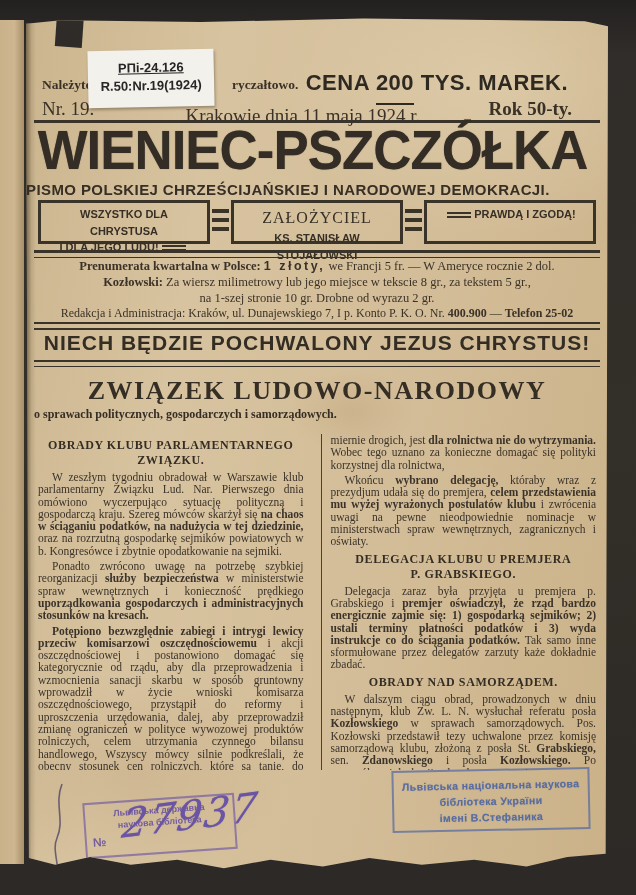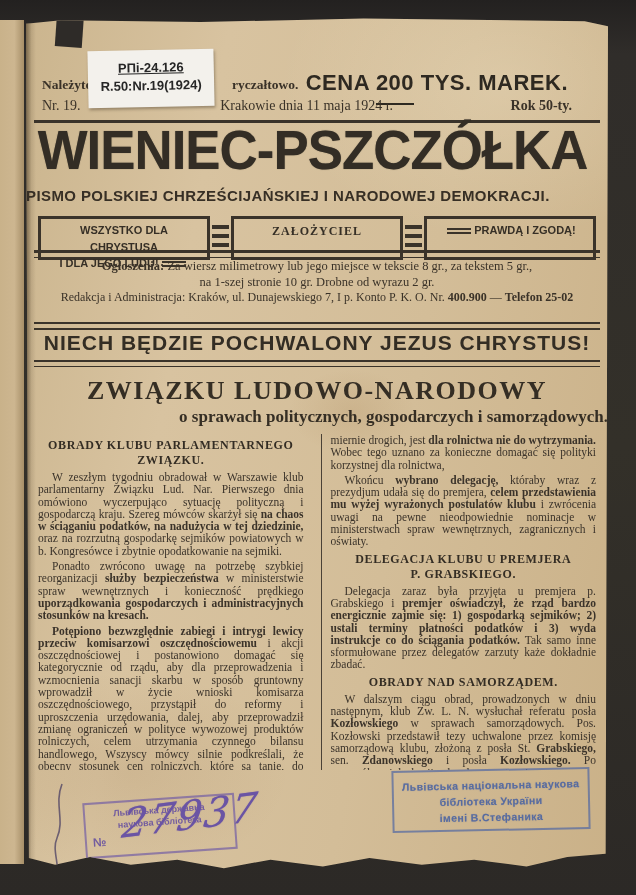--- a/index.html
+++ b/index.html
@@ -37,67 +37,67 @@
     text-align:center;padding-top:9px;box-sizing:border-box;
     font-family:"Liberation Sans",sans-serif;font-weight:bold;font-size:13px;color:#262626;line-height:1.35;}
   .archive-label .u2{text-decoration:underline;}
 
   
   .topline{position:absolute;left:10px;right:10px;top:58px;height:24px;font-size:13.5px;font-weight:bold;}
   .topline .frag-left{position:absolute;left:6px;top:3px;}
   .topline .frag-right{position:absolute;left:196px;top:3px;}
   .price{position:absolute;right:30px;top:-4px;font-family:"Liberation Sans",sans-serif;
     font-weight:bold;font-size:22px;letter-spacing:.5px;color:#2e2921;}
-  .dateline{position:absolute;left:10px;right:10px;top:82px;height:20px;font-size:14px;}
+  .dateline{position:absolute;left:10px;right:10px;top:82px;height:20px;font-size:19px;}
   .dateline .issue{position:absolute;left:6px;}
-  .dateline .place-date{position:absolute;left:50%;transform:translateX(-56%);white-space:nowrap;}
+  .dateline .place-date{position:absolute;left:50%;transform:translateX(-56%);white-space:nowrap;margin-top:7px;}
   .dateline .volume{position:absolute;right:26px;font-weight:bold;text-align:center;}
 
   .rule{position:absolute;left:8px;right:8px;background:#3a332a;}
   .rule1{top:104px;height:3px;}
   .ruledouble{position:absolute;left:8px;right:8px;border-top:3px solid #3a332a;border-bottom:1px solid #3a332a;height:4px;background:transparent;}
   .rule2{top:234px;}
   .rule3{top:306px;border-top:2.5px solid #3a332a;border-bottom:2.5px solid #3a332a;height:4px;}
   .rule4{top:344px;border-top:2.5px solid #3a332a;border-bottom:1.5px solid #3a332a;height:4px;}
 
   
   .masthead{position:absolute;left:0;right:0;top:106px;text-align:left;}
   .masthead-title{font-family:"Liberation Sans",sans-serif;font-weight:bold;font-size:55px;
     line-height:1.02;letter-spacing:-1px;color:#332d25;transform:scaleX(.96);transform-origin:center;
     text-shadow:0 0 1px rgba(50,45,37,.55);}
   .masthead-subtitle{font-family:"Liberation Sans",sans-serif;font-weight:bold;font-size:15px;
-    letter-spacing:.4px;color:#372f25;margin-top:9px;}
-
-  
-  .boxes-row{position:absolute;left:12px;right:12px;top:200px;display:flex;align-items:stretch;height:44px;}
+    letter-spacing:.4px;color:#372f25;margin-top:3px;}
+
+  
+  .boxes-row{position:absolute;left:12px;right:12px;top:184px;display:flex;align-items:stretch;height:44px;}
   .motto-box{border:3px solid #3a332a;flex:1 1 0;text-align:center;padding:3px 4px;box-sizing:border-box;
     font-family:"Liberation Sans",sans-serif;font-weight:bold;font-size:11px;line-height:1.5;color:#362f26;}
-  .motto-box .serifline{font-family:"Liberation Serif",serif;font-weight:bold;font-size:12px;letter-spacing:1px;}
+  .motto-box .serifline{font-family:"Liberation Serif",serif;font-weight:normal;font-size:16px;letter-spacing:1px;}
   .connector{width:17px;align-self:center;height:26px;margin:0 2px;
     background:repeating-linear-gradient(180deg,#3a332a 0 4px,transparent 4px 9px);}
   .bars{display:inline-block;width:24px;height:7px;vertical-align:middle;margin:0 3px;
     background:repeating-linear-gradient(180deg,#3a332a 0 1.6px,transparent 1.6px 4px);}
 
   
   .subscription{position:absolute;left:10px;right:10px;top:242px;text-align:center;
     font-size:12.5px;line-height:1.28;color:#3a3228;}
   .subscription .ln{white-space:nowrap;}
   .b{font-weight:bold;}
   .u{border-bottom:2.5px solid currentColor;padding-bottom:8px;}
   .sp{font-family:"Liberation Sans",sans-serif;font-weight:bold;letter-spacing:2.5px;}
 
   
   .greeting{position:absolute;left:0;right:0;top:315px;text-align:center;
     font-family:"Liberation Sans",sans-serif;font-weight:bold;font-size:21px;letter-spacing:1px;color:#332d24;}
 
   
   .article-title{position:absolute;left:0;right:0;top:360px;text-align:center;
     font-weight:bold;font-size:26px;letter-spacing:1.5px;color:#352e24;}
-  .article-subtitle{position:absolute;left:0;right:0;top:391px;text-align:right;
-    font-weight:bold;font-size:17px;color:#352e24;}
+  .article-subtitle{position:absolute;left:8px;right:0;top:391px;text-align:left;
+    font-weight:bold;font-size:12px;color:#352e24;}
 
   
   .columns{position:absolute;left:12px;right:12px;top:418px;height:336px;display:flex;overflow:hidden;}
   .col{flex:1 1 0;font-size:11.5px;line-height:1.07;text-align:justify;color:#3b332a;}
   .col-left{padding-right:17px;border-right:1px solid #4a4136;}
   .col-right{padding-left:9px;}
   .col-h{font-weight:bold;text-align:center;font-size:12px;line-height:1.25;margin:4px 0 3px;
     white-space:pre-line;letter-spacing:.6px;color:#342d24;}
   .col-p{margin:0 0 3px;text-indent:14px;}
   .col-p.noind{text-indent:0;}
@@ -153,40 +153,42 @@
   </div>
 
   <div class="boxes-row">
     <div class="motto-box">
       <div>WSZYSTKO DLA CHRYSTUSA</div>
       <div><span>I DLA JEGO LUDU!</span><span class="bars"></span></div>
     </div>
     <div class="connector"></div>
     <div class="motto-box">
       <div class="serifline">ZAŁOŻYCIEL</div>
+      <div>KS. STANISŁAW STOJAŁOWSKI</div>
     </div>
     <div class="connector"></div>
     <div class="motto-box">
       <div><span class="bars"></span><span>PRAWDĄ I ZGODĄ!</span></div>
     </div>
   </div>
 
   <div class="ruledouble rule2"></div>
 
   <div class="subscription">
-    <div class="ln"><span class="b">Ogłoszenia: </span><span>Za wiersz milimetrowy lub jego miejsce w tekscie 8 gr., za tekstem 5 gr.,</span></div>
+    <div class="ln"><span class="b">Prenumerata kwartalna w Polsce: </span><span class="sp">1 złoty,</span><span> we Francji 5 fr. — W Ameryce rocznie 2 dol.</span></div>
+    <div class="ln"><span class="b">Kozłowski: </span><span>Za wiersz milimetrowy lub jego miejsce w tekscie 8 gr., za tekstem 5 gr.,</span></div>
     <div class="ln"><span>na 1-szej stronie 10 gr. Drobne od wyrazu 2 gr.</span></div>
     <div class="ln" style="font-size:12px;"><span>Redakcja i Administracja: Kraków, ul. Dunajewskiego 7, I p. Konto P. K. O. Nr. </span><span class="b">400.900</span><span> — </span><span class="b">Telefon 25-02</span></div>
   </div>
 
   <div class="ruledouble rule3"></div>
   <div class="greeting">NIECH BĘDZIE POCHWALONY JEZUS CHRYSTUS!</div>
   <div class="ruledouble rule4"></div>
 
-  <div class="article-title">ZWIĄZKU LUDOWO-NARODOWY</div>
+  <div class="article-title">ZWIĄZEK LUDOWO-NARODOWY</div>
   <div class="article-subtitle">o sprawach politycznych, gospodarczych i samorządowych.</div>
 
   <div class="columns">
     <div class="col col-left">
         <div class="col-h">OBRADY KLUBU PARLAMENTARNEGO
 ZWIĄZKU.</div>
         <p class="col-p"><span>W zeszłym tygodniu obradował w Warszawie klub parlamentarny Związku Lud. Nar. Pierwszego dnia omówiono wyczerpująco sytuację polityczną i gospodarczą kraju. Szereg mówców skarżył się </span><b>na chaos w ściąganiu podatków, na nadużycia w tej dziedzinie,</b><span> oraz na rozrzutną gospodarkę sejmików powiatowych w b. Kongresówce i zbytnie opodatkowanie na sejmiki.</span></p>
         <p class="col-p"><span>Ponadto zwrócono uwagę na potrzebę szybkiej reorganizacji </span><b>służby bezpieczeństwa</b><span> w ministerstwie spraw wewnętrznych i konieczność prędkiego </span><b>uporządkowania gospodarczych i administracyjnych stosunków na kresach.</b></p>
         <p class="col-p"><b>Potępiono bezwzględnie zabiegi i intrygi lewicy przeciw komisarzowi oszczędnościowemu</b><span> i akcji oszczędnościowej i postanowiono domagać się kategorycznie od rządu, aby dla przeprowadzenia i wzmocnienia sanacji skarbu w sposób gruntowny wprowadził w życie wnioski komisarza oszczędnościowego, przystąpił do reformy i uproszczenia urzędowania, dalej, aby przeprowadził zmianę ograniczeń w polityce wywozowej produktów rolniczych, celem utrzymania czynnego bilansu handlowego, Wszyscy mówcy silnie podkreślali, że obecny stosunek cen rolniczych, które są tanie, do wyrobów przemysłowych, niepo-</span></p>
       </div>

